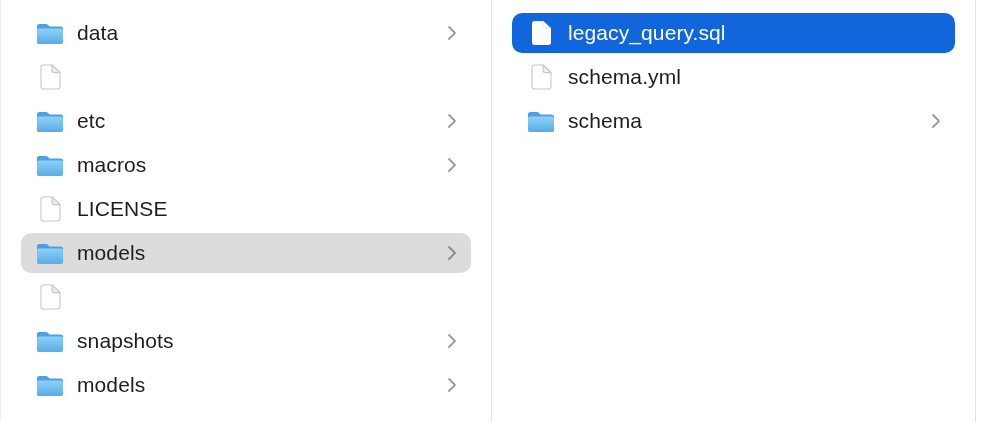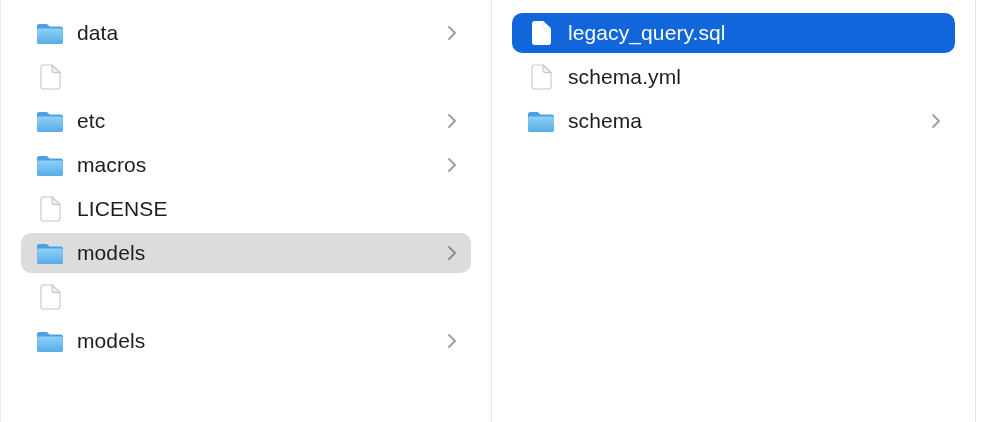--- a/index.html
+++ b/index.html
@@ -176,20 +176,34 @@
 
     <div class="row">
       <span class="icon">
           <svg width="21" height="26" viewBox="0 0 21 26">
             <path d="M1 3.4C1 2.1 2.1 1 3.4 1H12l8 7.6v14c0 1.3-1.1 2.4-2.4 2.4H3.4C2.1 25 1 23.9 1 22.6Z" fill="#FFFFFF" stroke="#C7C7C7" stroke-width="1.1" stroke-linejoin="round"></path>
             <path d="M12 1l8 7.6h-5.6C13.1 8.6 12 7.6 12 6.3Z" fill="#F1F1F1" stroke="#C7C7C7" stroke-width="1.1" stroke-linejoin="round"></path>
           </svg>
         </span>
     </div>
 
+    <div class="row">
+      <span class="icon">
+          <svg width="28" height="23" viewBox="0 0 28 23">
+            <path d="M1 4.2C1 3 2 2 3.2 2h6.9c.6 0 1.2.24 1.6.66l1.8 1.74H24.8C26 4.4 27 5.4 27 6.6v13.2c0 1.2-1 2.2-2.2 2.2H3.2C2 22 1 21 1 19.8Z" fill="#4AA0E3"></path>
+            <rect x="1" y="6.6" width="26" height="15.4" rx="2.2" fill="url(#fldg)"></rect>
+          </svg>
+        </span>
+      <span class="label">snapshots</span>
+      <span class="chevron">
+          <svg width="10" height="16" viewBox="0 0 10 16">
+            <path d="M2 2l6 6-6 6" stroke="#9B9B9B" stroke-width="1.8" fill="none" stroke-linecap="round" stroke-linejoin="round"></path>
+          </svg>
+        </span>
+    </div>
 
     <div class="row">
       <span class="icon">
           <svg width="28" height="23" viewBox="0 0 28 23">
             <path d="M1 4.2C1 3 2 2 3.2 2h6.9c.6 0 1.2.24 1.6.66l1.8 1.74H24.8C26 4.4 27 5.4 27 6.6v13.2c0 1.2-1 2.2-2.2 2.2H3.2C2 22 1 21 1 19.8Z" fill="#4AA0E3"></path>
             <rect x="1" y="6.6" width="26" height="15.4" rx="2.2" fill="url(#fldg)"></rect>
           </svg>
         </span>
       <span class="label">models</span>
       <span class="chevron">

